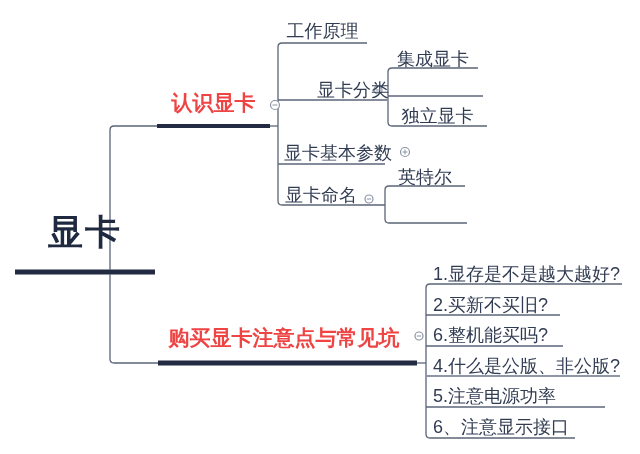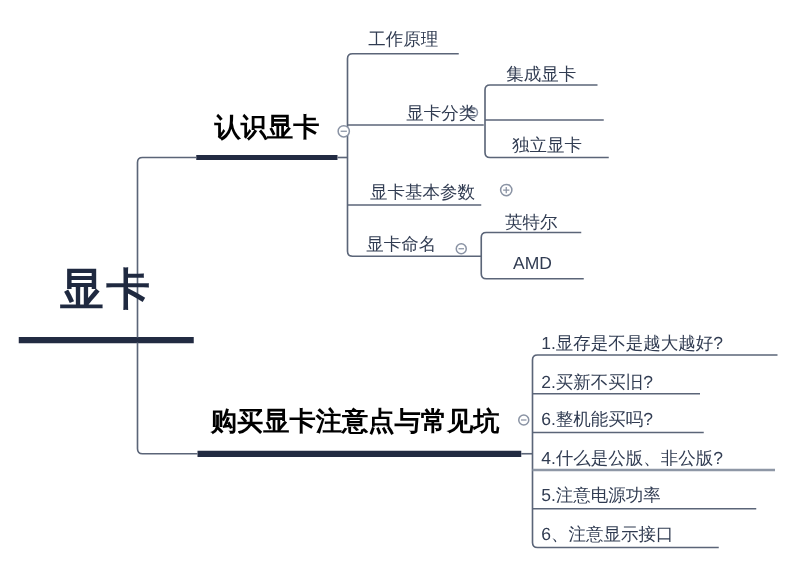--- a/index.html
+++ b/index.html
@@ -8,36 +8,36 @@
     width:640px;height:454px;
     background:#ffffff;
     font-family:"Liberation Sans",sans-serif;
     overflow:hidden;
   }
   #wires{position:absolute;left:0;top:0;width:640px;height:454px;}
   .node{
     position:absolute;
     white-space:nowrap;
     color:#313c52;
-    font-size:14px;
+    font-size:18px;
     line-height:17px;
     text-align:center;
   }
   .root-node{
     font-size:35px;
     line-height:42px;
     font-weight:bold;
     color:#1f2940;
     letter-spacing:2px;
   }
   .branch-node{
     font-size:21px;
     line-height:24px;
     font-weight:bold;
-    color:#000000;
+    color:#ef4444;
   }
   .item-node{
     text-align:left;
     padding-left:7px;
   }
 </style>
 </head>
 <body>
 
 <div id="canvas">
@@ -102,21 +102,20 @@
 
 
   <div class="node" style="left:388px;top:108px;width:99px;">独立显卡</div>
 
   <div class="node" style="left:283px;top:145px;width:110px;">显卡基本参数</div>
 
   <div class="node" style="left:280px;top:187px;width:82px;">显卡命名</div>
 
   <div class="node" style="left:385px;top:169px;width:80px;">英特尔</div>
 
-  <div class="node" style="left:385px;top:202px;width:82px;">AMD</div>
 
   <div class="node branch-node" style="left:158px;top:326px;width:252px;">购买显卡注意点与常见坑</div>
 
   <div class="node item-node" style="left:426px;top:266px;width:196px;">1.显存是不是越大越好?</div>
 
   <div class="node item-node" style="left:426px;top:297px;width:134px;">2.买新不买旧?</div>
 
   <div class="node item-node" style="left:426px;top:327px;width:137px;">6.整机能买吗?</div>
 
   <div class="node item-node" style="left:426px;top:358px;width:194px;">4.什么是公版、非公版?</div>

